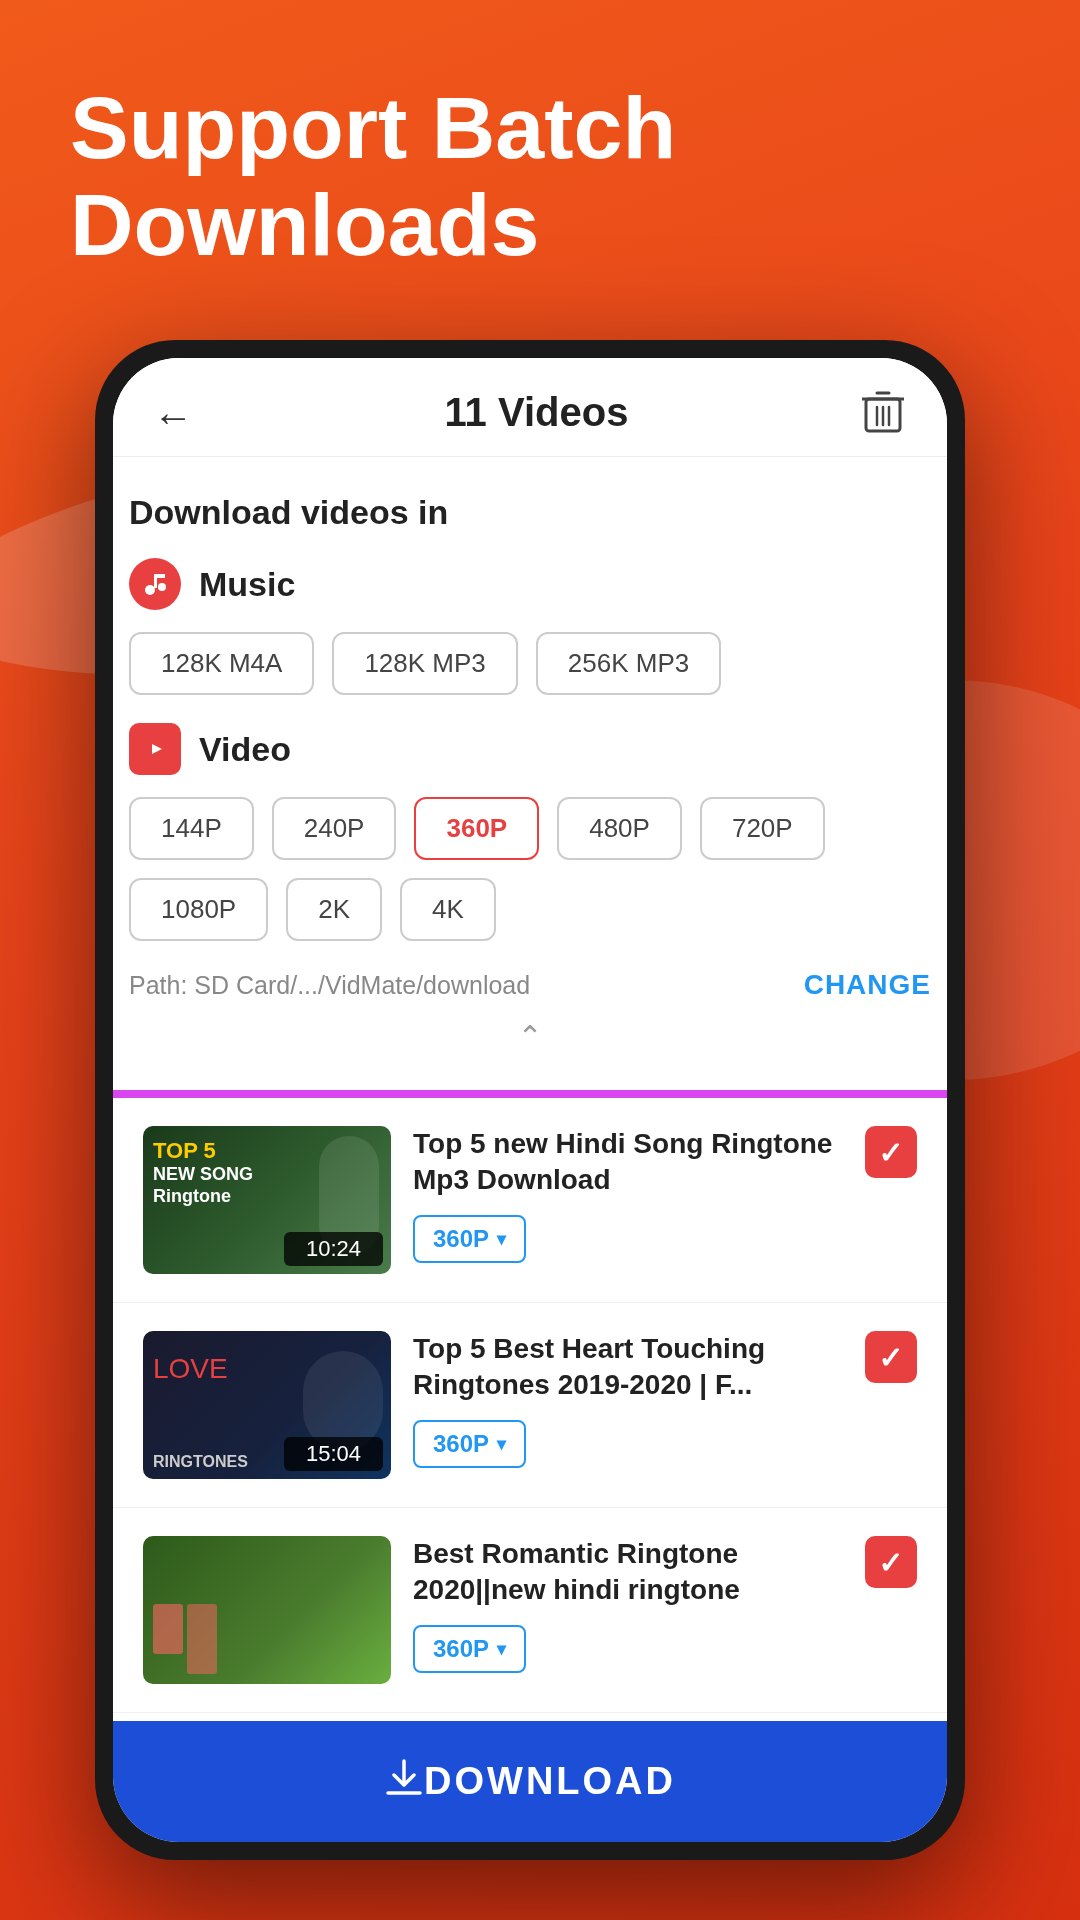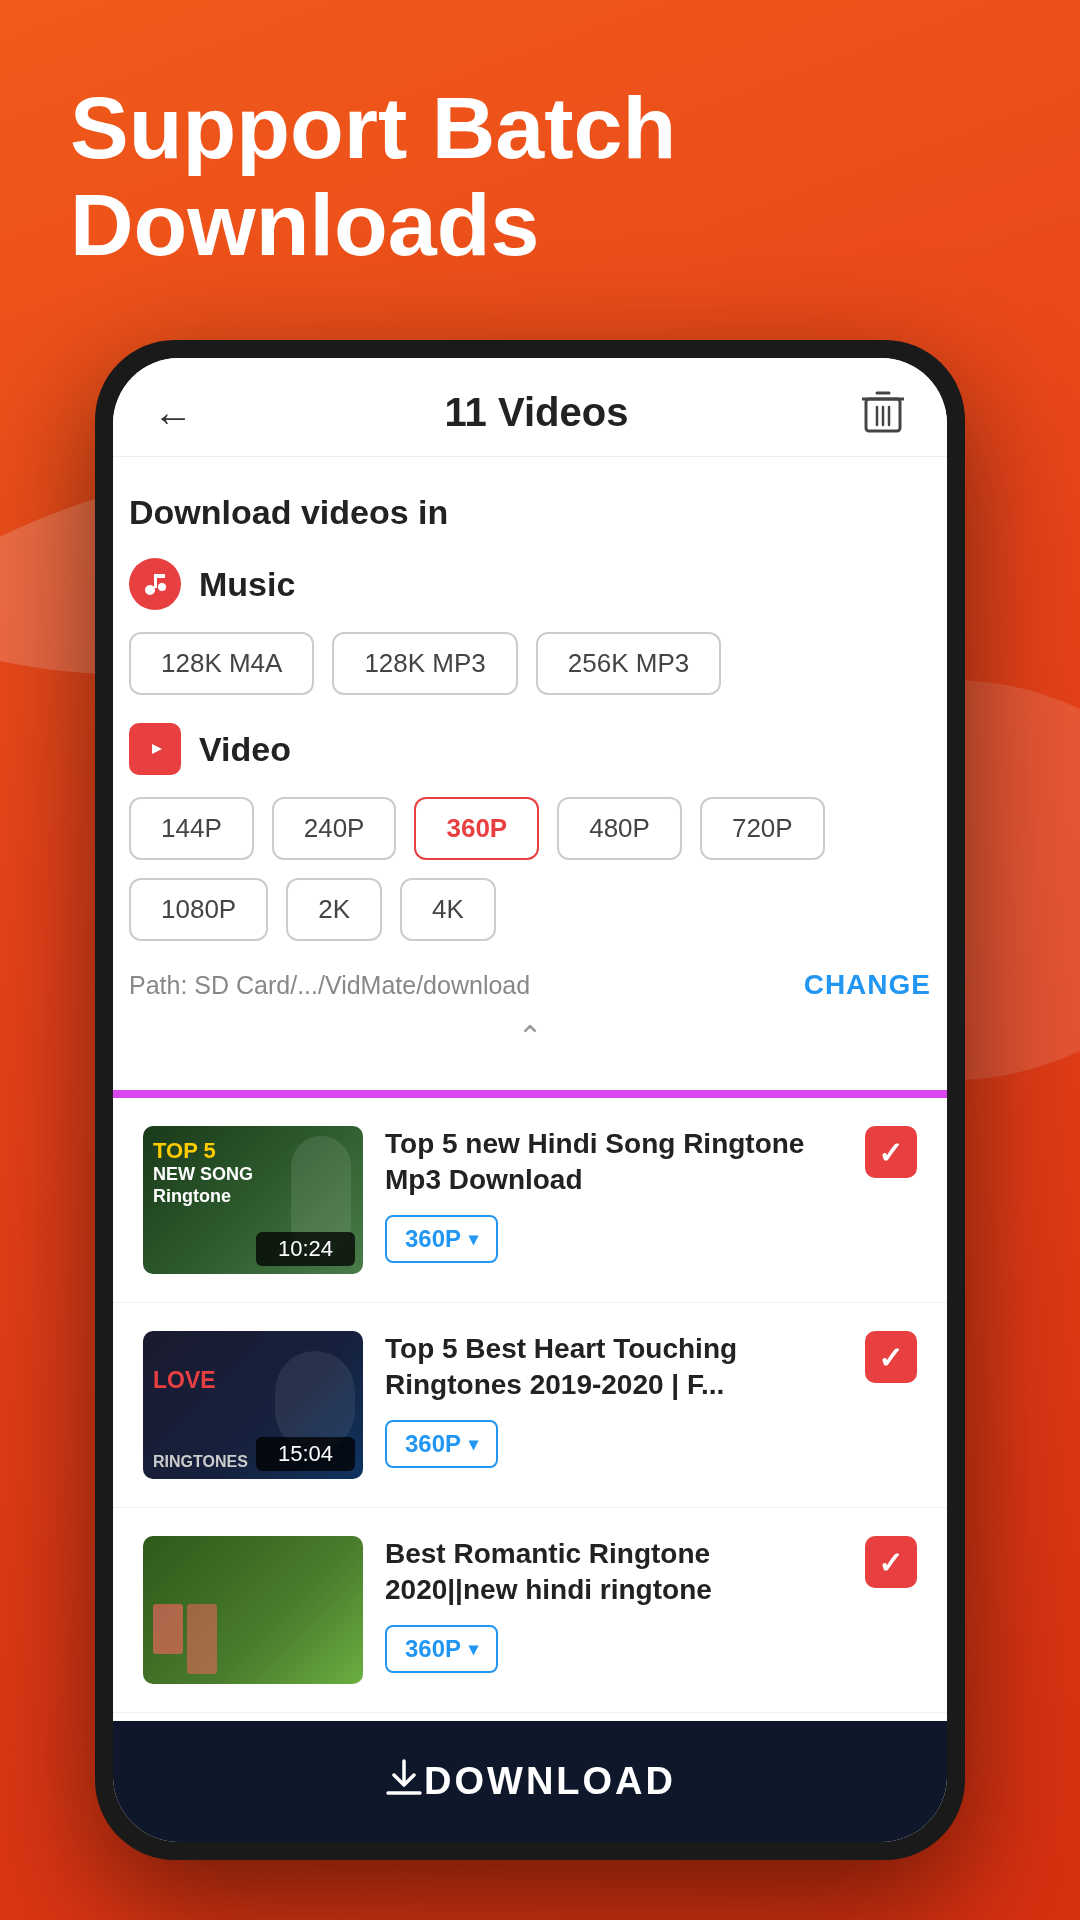--- a/index.html
+++ b/index.html
@@ -226,21 +226,21 @@
       border-bottom: 1px solid #f0f0f0;
       gap: 22px;
     }
 
     .thumb-wrap {
       position: relative;
       flex-shrink: 0;
     }
 
     .thumb {
-      width: 220px;
+      width: 248px;
       height: 148px;
       border-radius: 10px;
       background: #333;
       overflow: hidden;
       position: relative;
     }
 
     .thumb-1 {
       background: linear-gradient(135deg, #1a3a1a 0%, #2d5a2d 50%, #4a7c4a 100%);
     }
@@ -263,24 +263,24 @@
       line-height: 1.2;
     }
 
     .thumb-text-overlay .top5 {
       font-size: 26px;
       color: #ffcc00;
     }
 
     .thumb-text-love {
       position: absolute;
-      top: 36px;
+      top: 22px;
       left: 10px;
-      font-size: 23px;
-      font-weight: 700;
+      font-size: 28px;
+      font-weight: 400;
       color: #e84040;
       text-transform: uppercase;
     }
 
     .thumb-sub {
       position: absolute;
       bottom: 8px;
       left: 10px;
       font-size: 16px;
       color: #ccc;
@@ -341,21 +341,21 @@
     }
 
     .checkbox-check {
       color: #fff;
       font-size: 30px;
       font-weight: 900;
     }
 
     
     .download-bar {
-      background: #0f172a;
+      background: #1d4ed8;
       padding: 36px;
       display: flex;
       align-items: center;
       justify-content: center;
     }
 
     .download-icon {
       font-size: 36px;
       color: #fff;
     }

